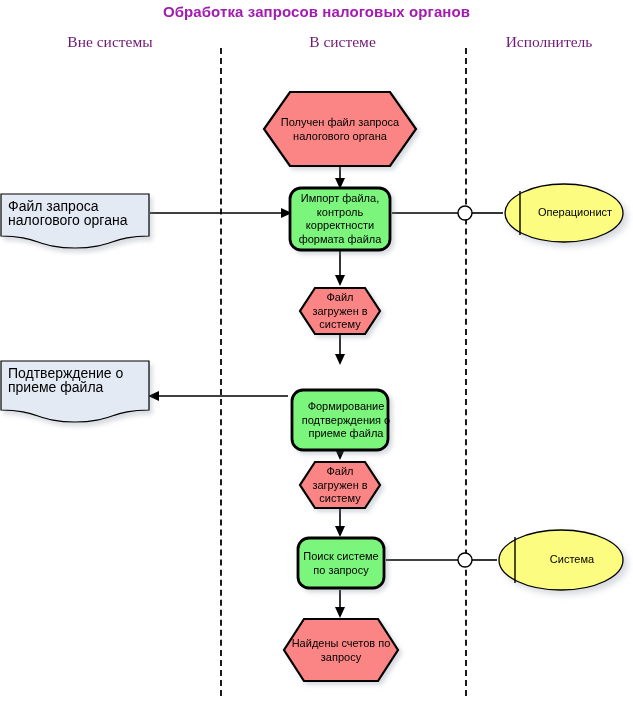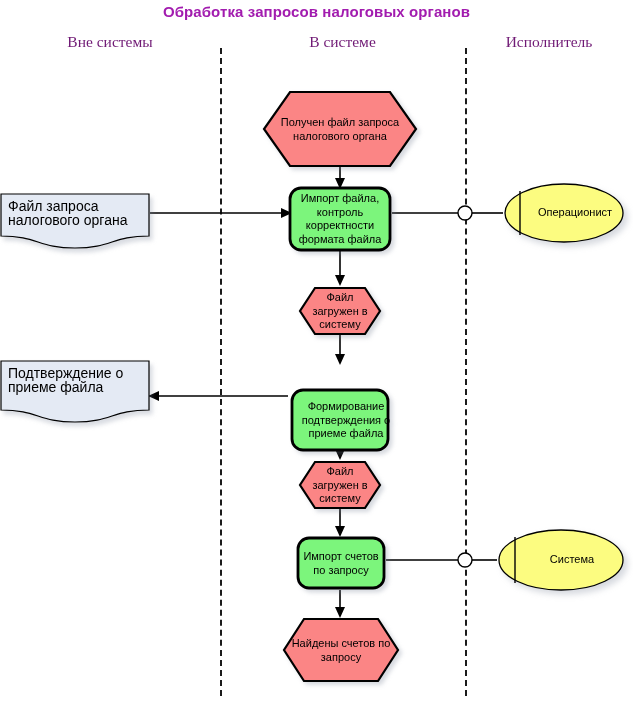--- a/index.html
+++ b/index.html
@@ -213,21 +213,21 @@
     <svg width="84" height="50" viewBox="0 0 84 50">
       <polygon class="hex-fill" points="17,2 67,2 82,25 67,48 17,48 2,25"></polygon>
     </svg>
     <span class="label">Файл загружен в систему</span>
   </div>
 
   <div class="node process" id="n-search" style="left:296px; top:536px; width:90px; height:54px;">
     <svg width="90" height="54" viewBox="0 0 90 54">
       <rect class="proc-fill" x="2" y="2" width="86" height="50" rx="11" ry="11"></rect>
     </svg>
-    <span class="label">Импорт счетов по запросу</span>
+    <span class="label">Поиск системе по запросу</span>
   </div>
 
   <div class="node hexagon" id="n-final" style="left:282px; top:617px; width:118px; height:66px;">
     <svg width="118" height="66" viewBox="0 0 118 66">
       <polygon class="hex-fill" points="22,2 96,2 116,33 96,64 22,64 2,33"></polygon>
     </svg>
     <span class="label">Найдены счетов по запросу</span>
   </div>
 
   <div class="node document" id="n-doc1" style="left:0px; top:193px; width:150px; height:56px;">

